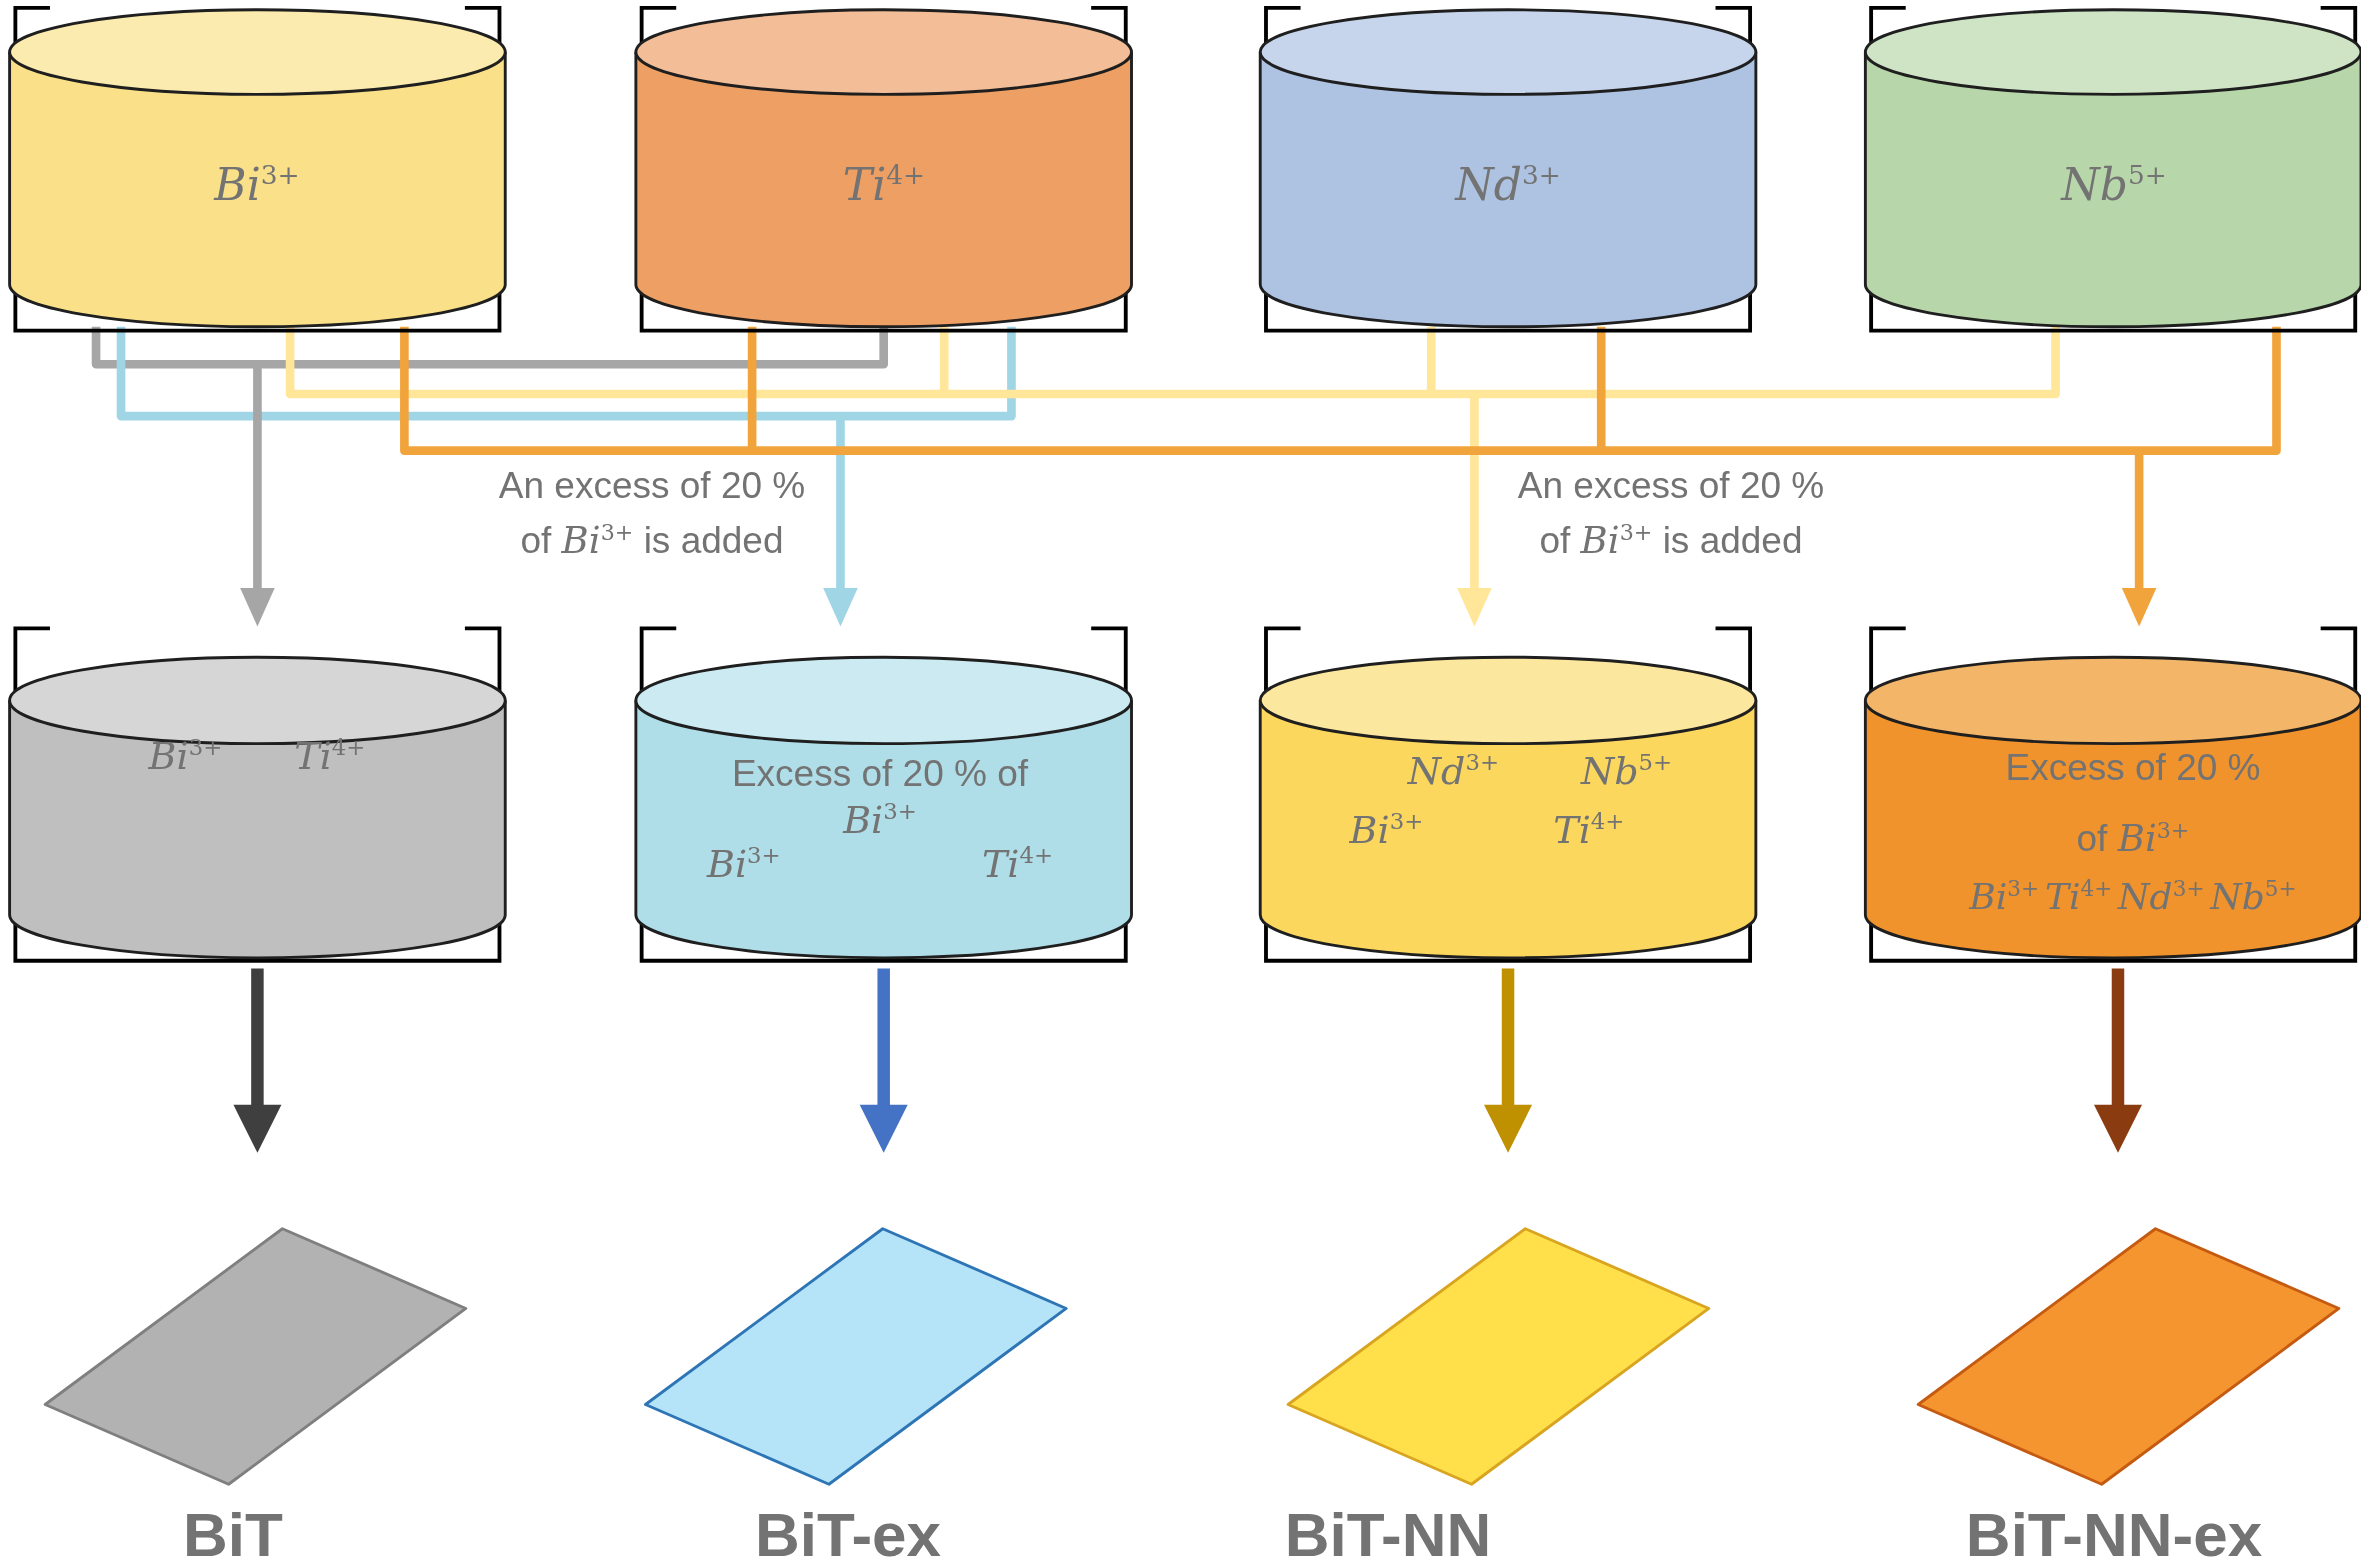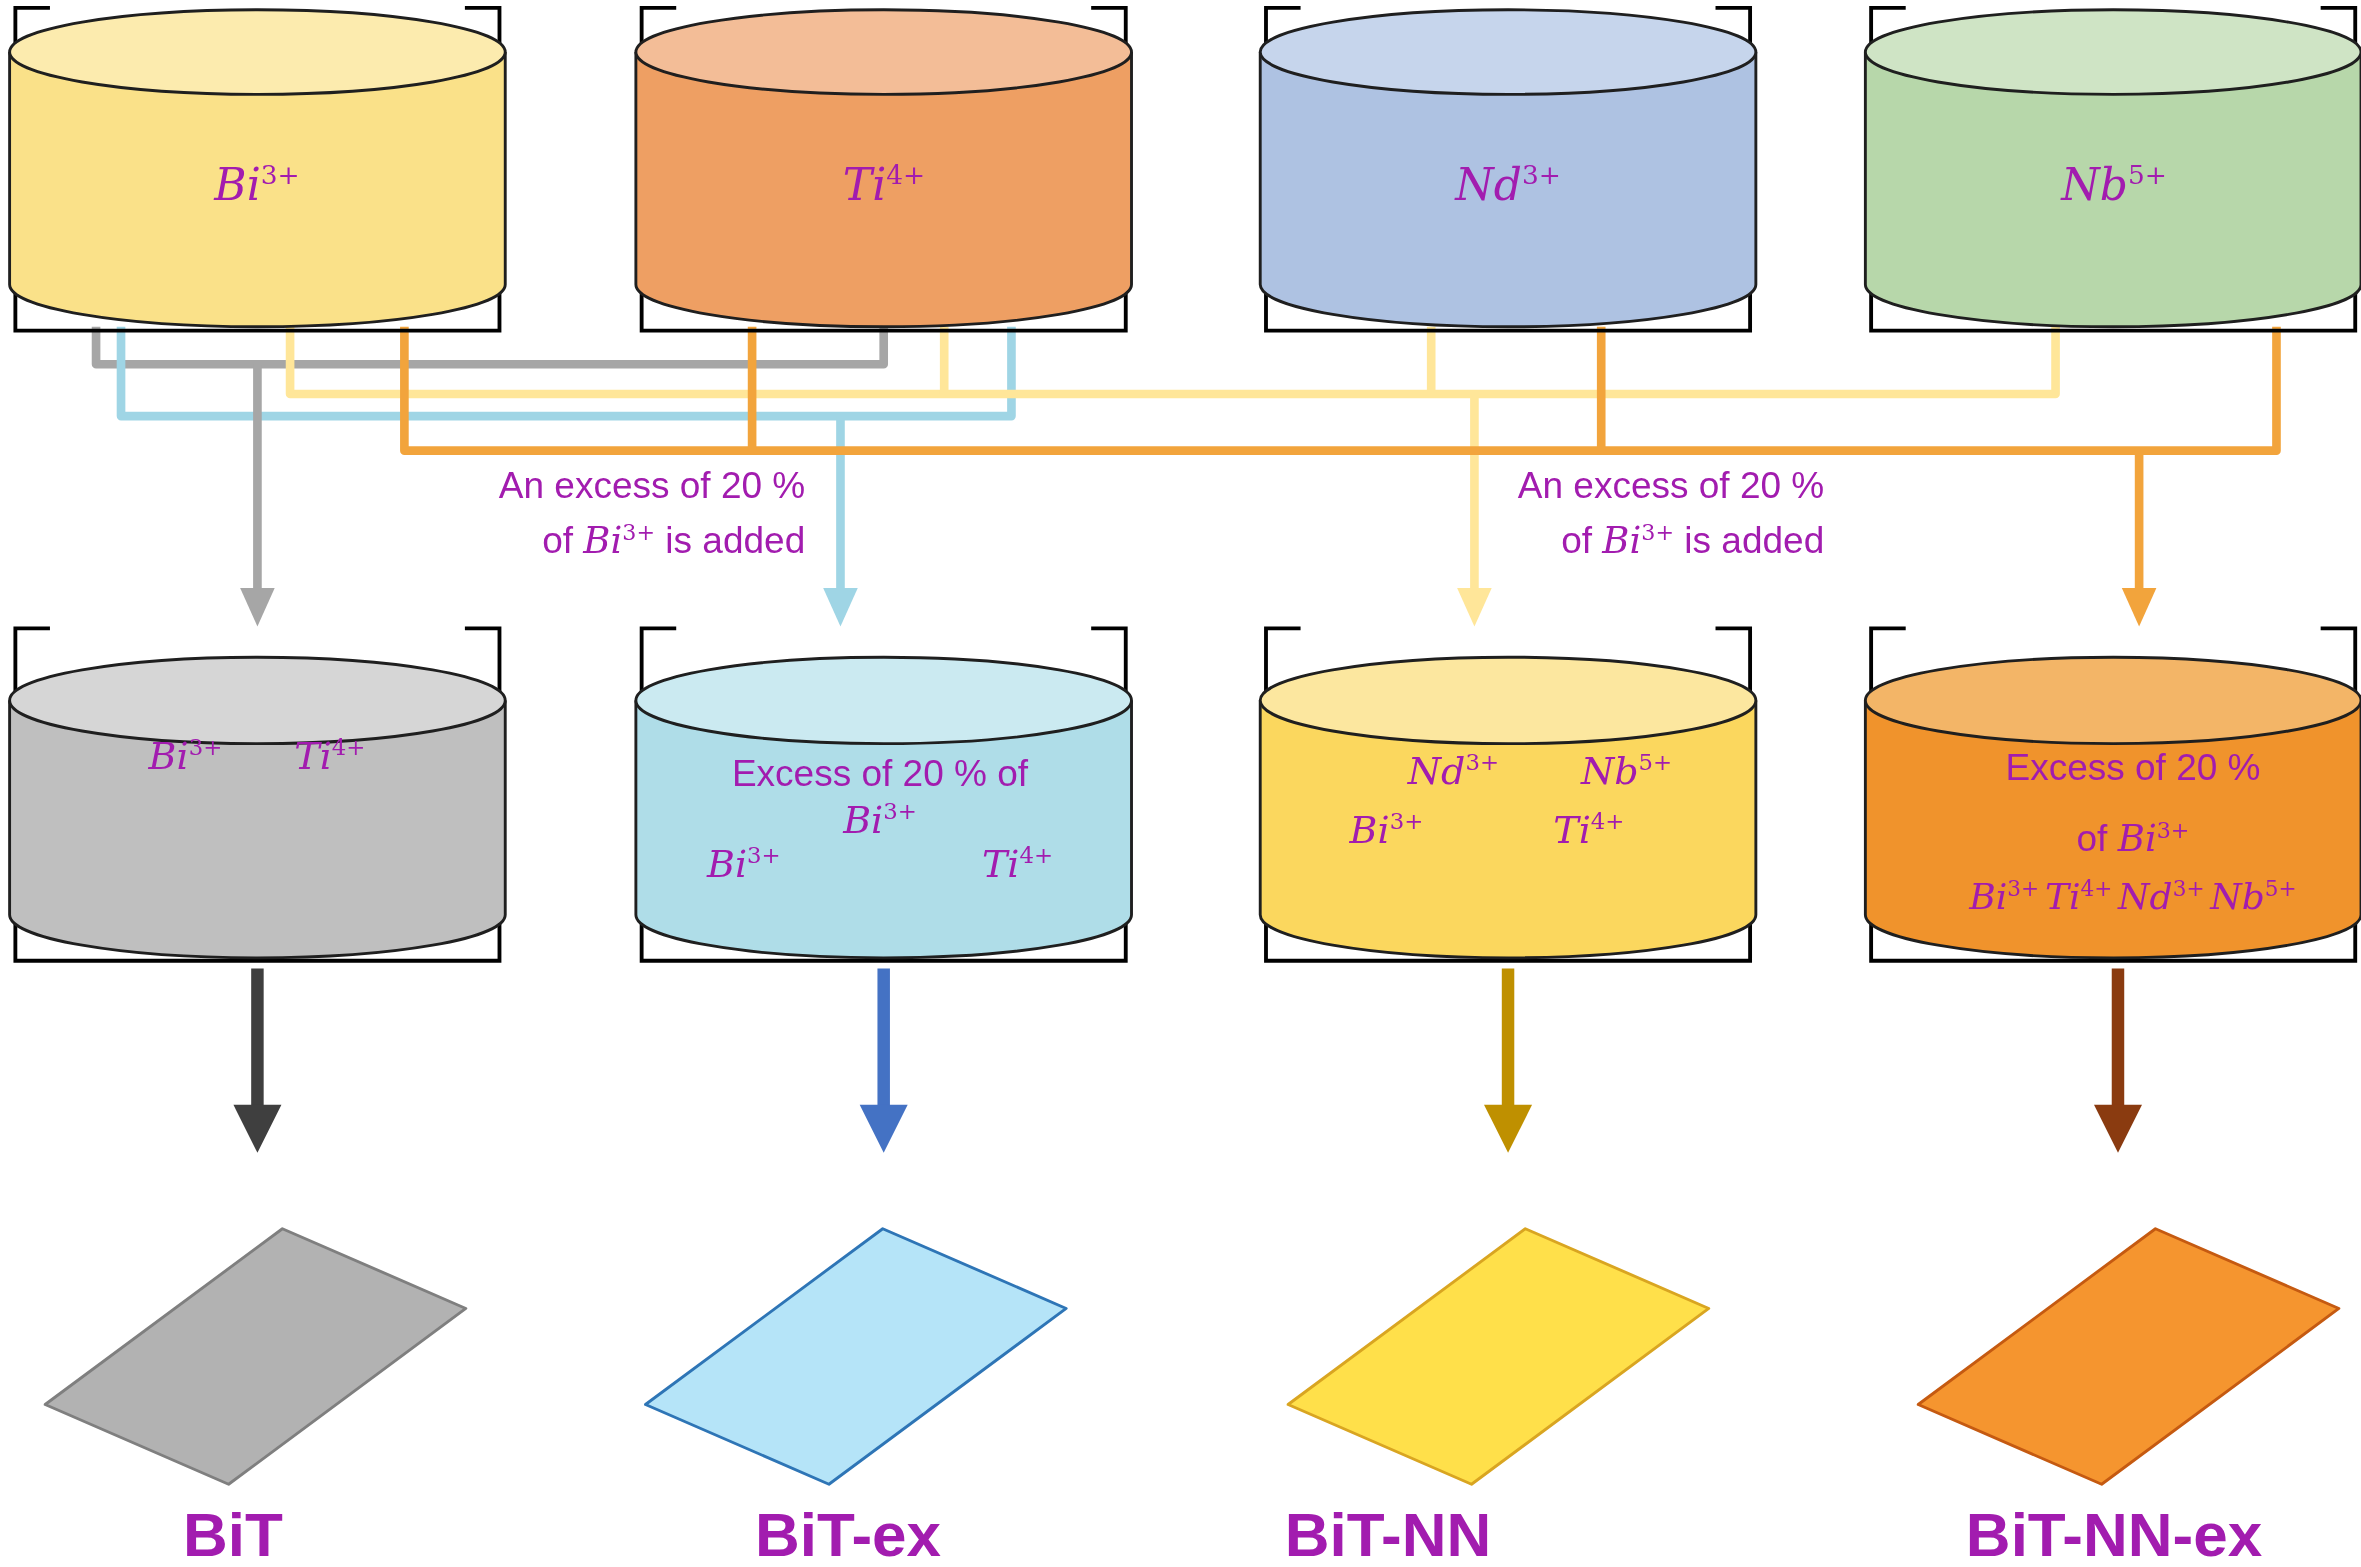--- a/index.html
+++ b/index.html
@@ -1,26 +1,26 @@
 <!DOCTYPE html>
 <html><head>
 <meta charset="utf-8">
 <style>
   html,body{margin:0;padding:0;background:#fff;}
   .stage{position:relative;width:2361px;height:1568px;background:#ffffff;overflow:hidden;
-         font-family:"Liberation Sans",sans-serif;color:#a21caf;}
+         font-family:"Liberation Sans",sans-serif;color:#737373;}
   .stage svg{position:absolute;left:0;top:0;}
   .txt{position:absolute;transform:translateX(-50%);text-align:center;white-space:nowrap;}
   .ion{font-family:"DejaVu Serif",serif;font-style:italic;}
   .ion sup{font-size:0.6em;font-style:normal;}
   .src-label{font-size:44px;}
   .mix-ion{font-size:38px;}
   .mix-ion-sm{font-size:36px;}
   .mix-text{font-size:37px;line-height:1.26;margin-top:24px;}
-  .ann{font-size:37px;line-height:1.48;text-align:right;}
+  .ann{font-size:37px;line-height:1.48;}
   .product-label{font-size:62px;font-weight:bold;}
   .ion-row{display:flex;}
 </style>
 </head>
 <body>
 
 <div class="stage">
 
   <svg width="2361" height="1568" viewBox="0 0 2458 1632">
 

